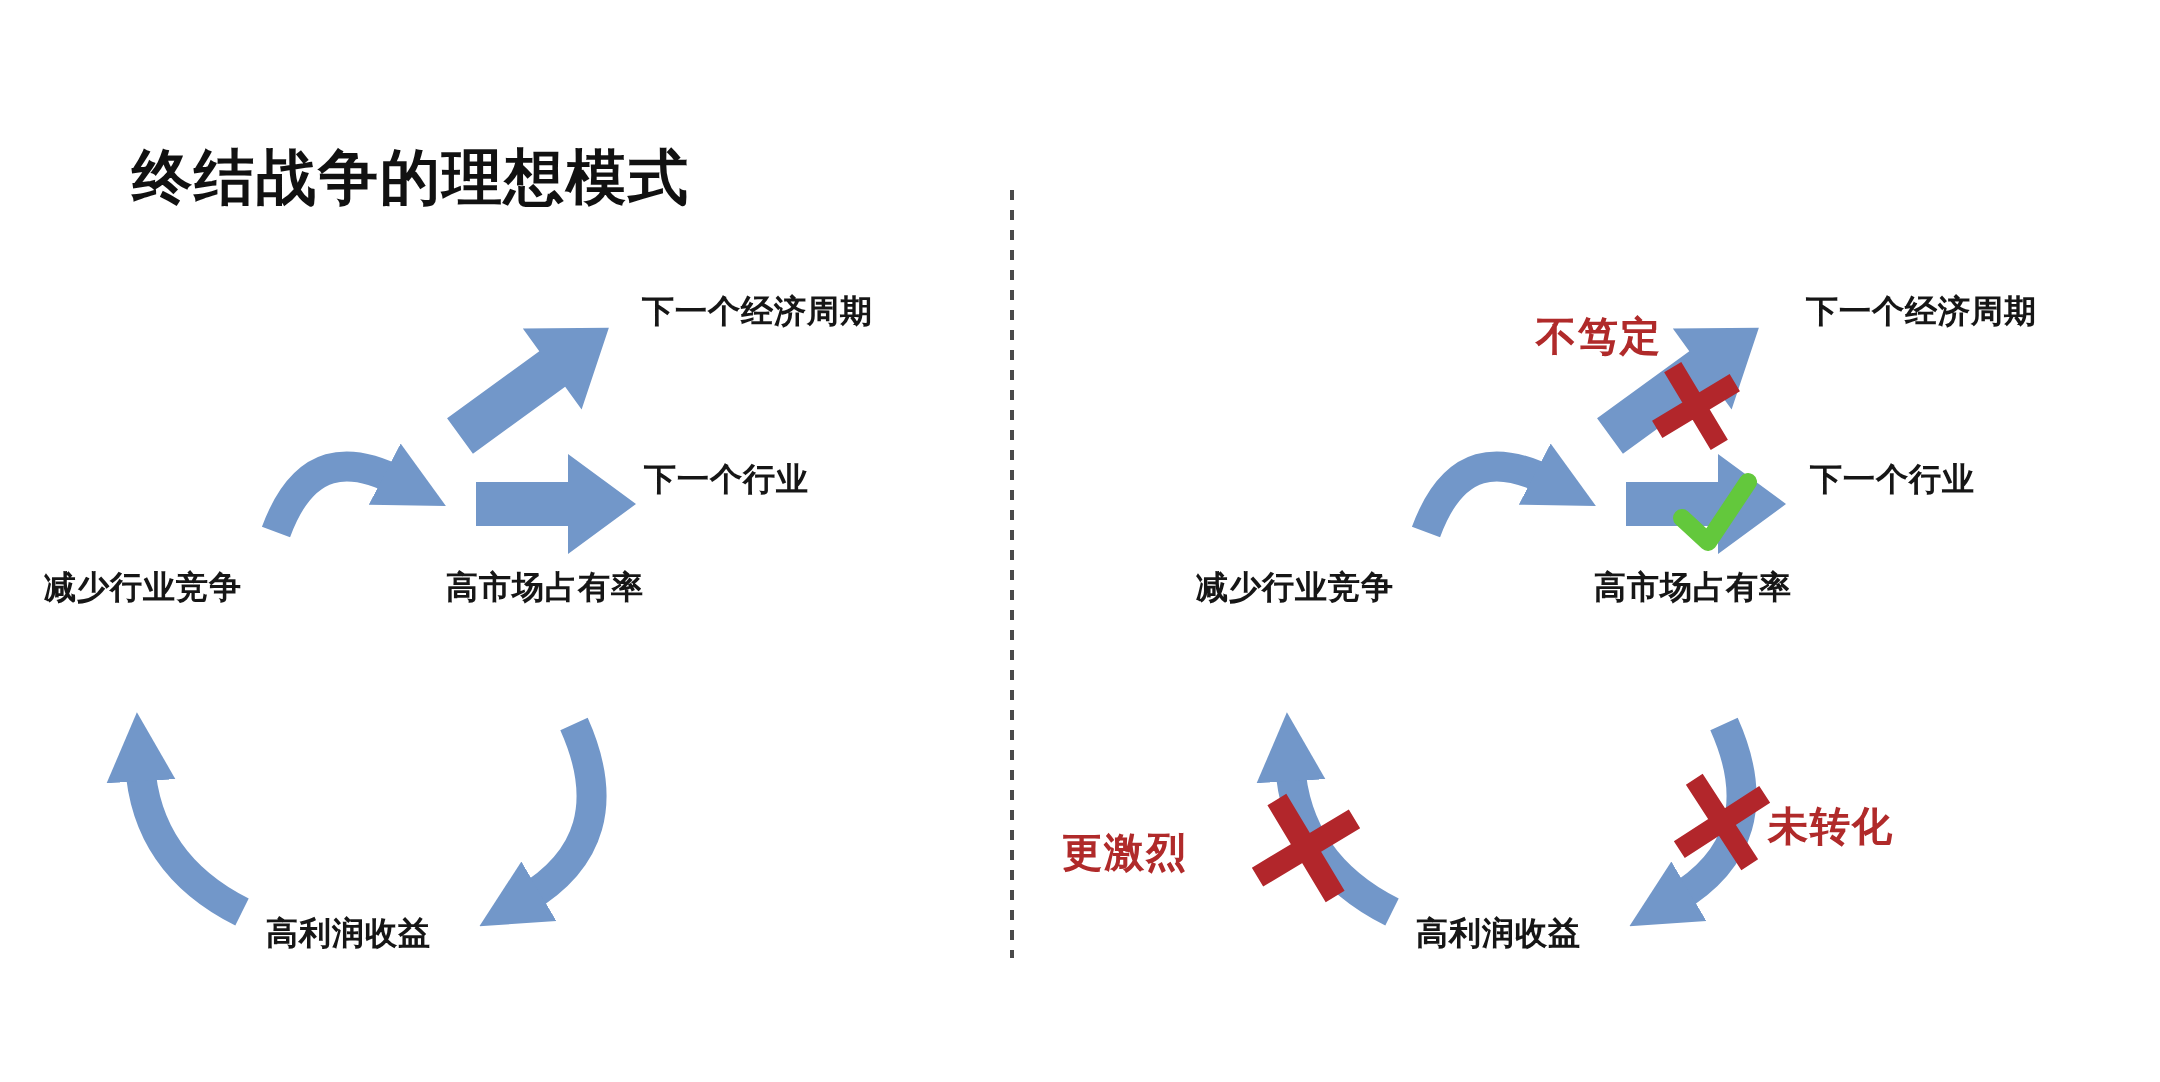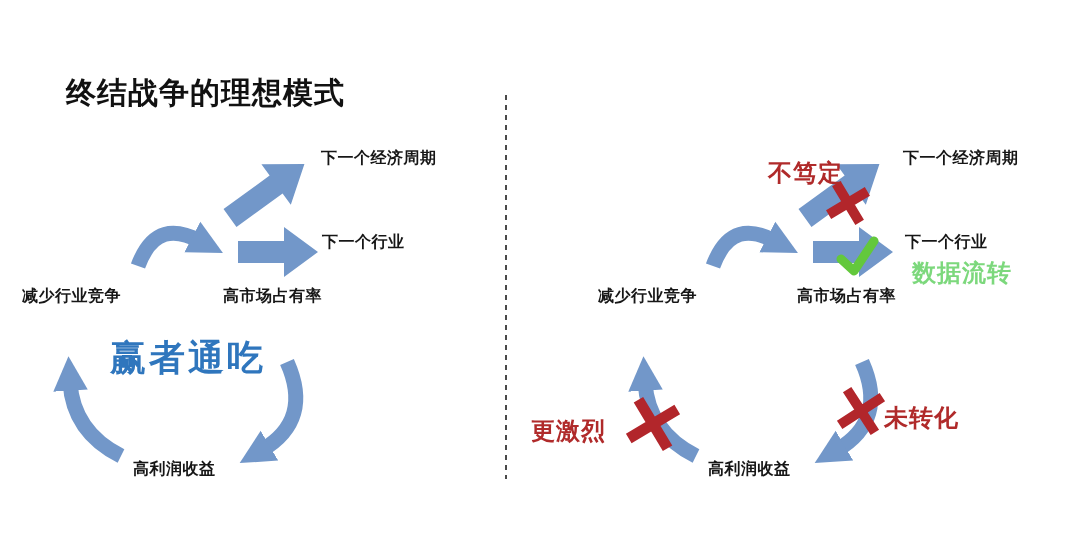--- a/index.html
+++ b/index.html
@@ -1,33 +1,33 @@
 <!DOCTYPE html>
 <html><head>
 <meta charset="utf-8">
 <style>
   html,body{margin:0;padding:0;background:#ffffff;}
   .canvas{
     position:relative;
     width:1080px;height:541px;
     background:#ffffff;
     overflow:hidden;
-    font-family:Liberation Sans, sans-serif;
+    font-family:Liberation Mono, monospace;
   }
   .txt{
     position:absolute;
     white-space:nowrap;
     line-height:1.12;
     color:#161616;
     font-weight:bold;
   }
   .t-title{font-size:30px;letter-spacing:1px;color:#111;}
   .t-label{font-size:16px;letter-spacing:0.5px;}
   .t-slogan{font-size:36px;letter-spacing:3px;}
-  .t-anno{font-size:24px;letter-spacing:1px;}
+  .t-anno{font-size:20px;letter-spacing:1px;}
   .c-blue{color:#2f76bd;}
   .c-red{color:#b02a2a;}
   .c-green{color:#7cd87c;}
   .divider{
     position:absolute;
     left:505px;top:95px;
     width:2px;height:384px;
     background:repeating-linear-gradient(to bottom,#4a4a4a 0 5px,transparent 5px 10px);
   }
   svg.arrows{position:absolute;left:0;top:0;}
@@ -72,26 +72,24 @@
     </g>
   </svg>
 
   <div class="divider"></div>
 
   <div class="txt t-title" style="left:66px;top:76px">终结战争的理想模式</div>
   <div class="txt t-label" style="left:321px;top:149px">下一个经济周期</div>
   <div class="txt t-label" style="left:322px;top:233px">下一个行业</div>
   <div class="txt t-label" style="left:22px;top:287px">减少行业竞争</div>
   <div class="txt t-label" style="left:223px;top:287px">高市场占有率</div>
-  <div class="txt t-slogan c-blue" style="left:110px;top:338px">赢者通吃</div>
   <div class="txt t-label" style="left:133px;top:460px">高利润收益</div>
 
   <div class="txt t-anno c-red" style="left:768px;top:160px">不笃定</div>
   <div class="txt t-label" style="left:903px;top:149px">下一个经济周期</div>
   <div class="txt t-label" style="left:905px;top:233px">下一个行业</div>
-  <div class="txt t-anno c-green" style="left:912px;top:260px">数据流转</div>
   <div class="txt t-label" style="left:598px;top:287px">减少行业竞争</div>
   <div class="txt t-label" style="left:797px;top:287px">高市场占有率</div>
   <div class="txt t-anno c-red" style="left:531px;top:418px">更激烈</div>
   <div class="txt t-anno c-red" style="left:884px;top:405px">未转化</div>
   <div class="txt t-label" style="left:708px;top:460px">高利润收益</div>
 
 </div>
 
 </body></html>

